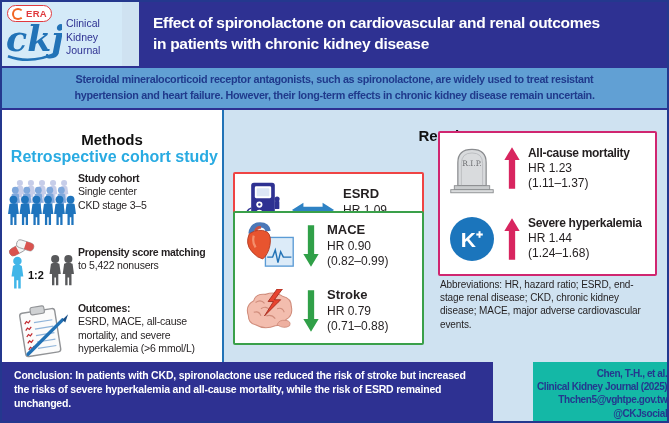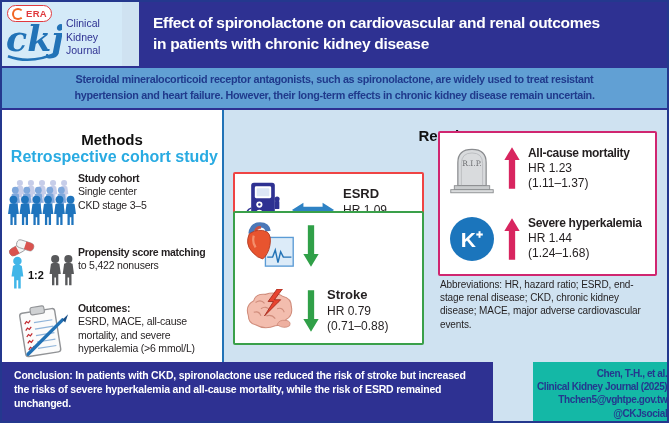--- a/index.html
+++ b/index.html
@@ -255,20 +255,25 @@
               <path d="M14,10 Q15,5 20,6" fill="none" stroke="#c94f43" stroke-width="3"></path>
               <path d="M7,13 Q2,24 10,33 Q16,40 22,41 Q28,36 30,26 Q32,15 27,11 Q17,6 7,13 Z" fill="#e8542f" stroke="#b23a22" stroke-width="1"></path>
               <path d="M12,15 Q10,22 14,28" fill="none" stroke="#f4906d" stroke-width="2.5"></path>
             </svg>
           </div>
           <div class="icon-cell">
             <svg viewBox="0 0 20 50" width="18" height="46">
               <path d="M10,48 L1.5,34 H6.5 V2 H13.5 V34 H18.5 Z" fill="#30a048"></path>
             </svg>
           </div>
+          <div class="r-txt">
+            <span class="r-label">MACE</span>
+            <span class="r-val">HR 0.90</span>
+            <span class="r-val">(0.82–0.99)</span>
+          </div>
         </div>
         <div class="r-row">
           <div class="icon-cell">
             <svg viewBox="0 0 58 48" width="52" height="43">
               <path d="M6,30 Q2,18 12,13 Q14,5 25,6 Q36,2 44,8 Q54,10 54,20 Q56,30 48,34 Q46,41 36,41 Q24,46 14,40 Q6,38 6,30 Z" fill="#f3bdae" stroke="#d08d7c" stroke-width="1.2"></path>
               <path d="M14,15 Q20,11 24,16 M20,22 Q26,18 30,24 M30,12 Q36,10 40,15 M38,22 Q44,20 46,26 M12,26 Q18,24 20,30 M26,30 Q32,28 36,33" fill="none" stroke="#d08d7c" stroke-width="1.2"></path>
               <path d="M38,40 Q40,34 48,35 Q54,36 52,41 Q46,45 38,40 Z" fill="#eeb0a0" stroke="#d08d7c" stroke-width="1"></path>
               <polygon points="38,0 28,14 34,14 24,30 42,12 35,12 44,0" fill="#e8432e" stroke="#a32b1e" stroke-width="1"></polygon>
             </svg>
           </div>

